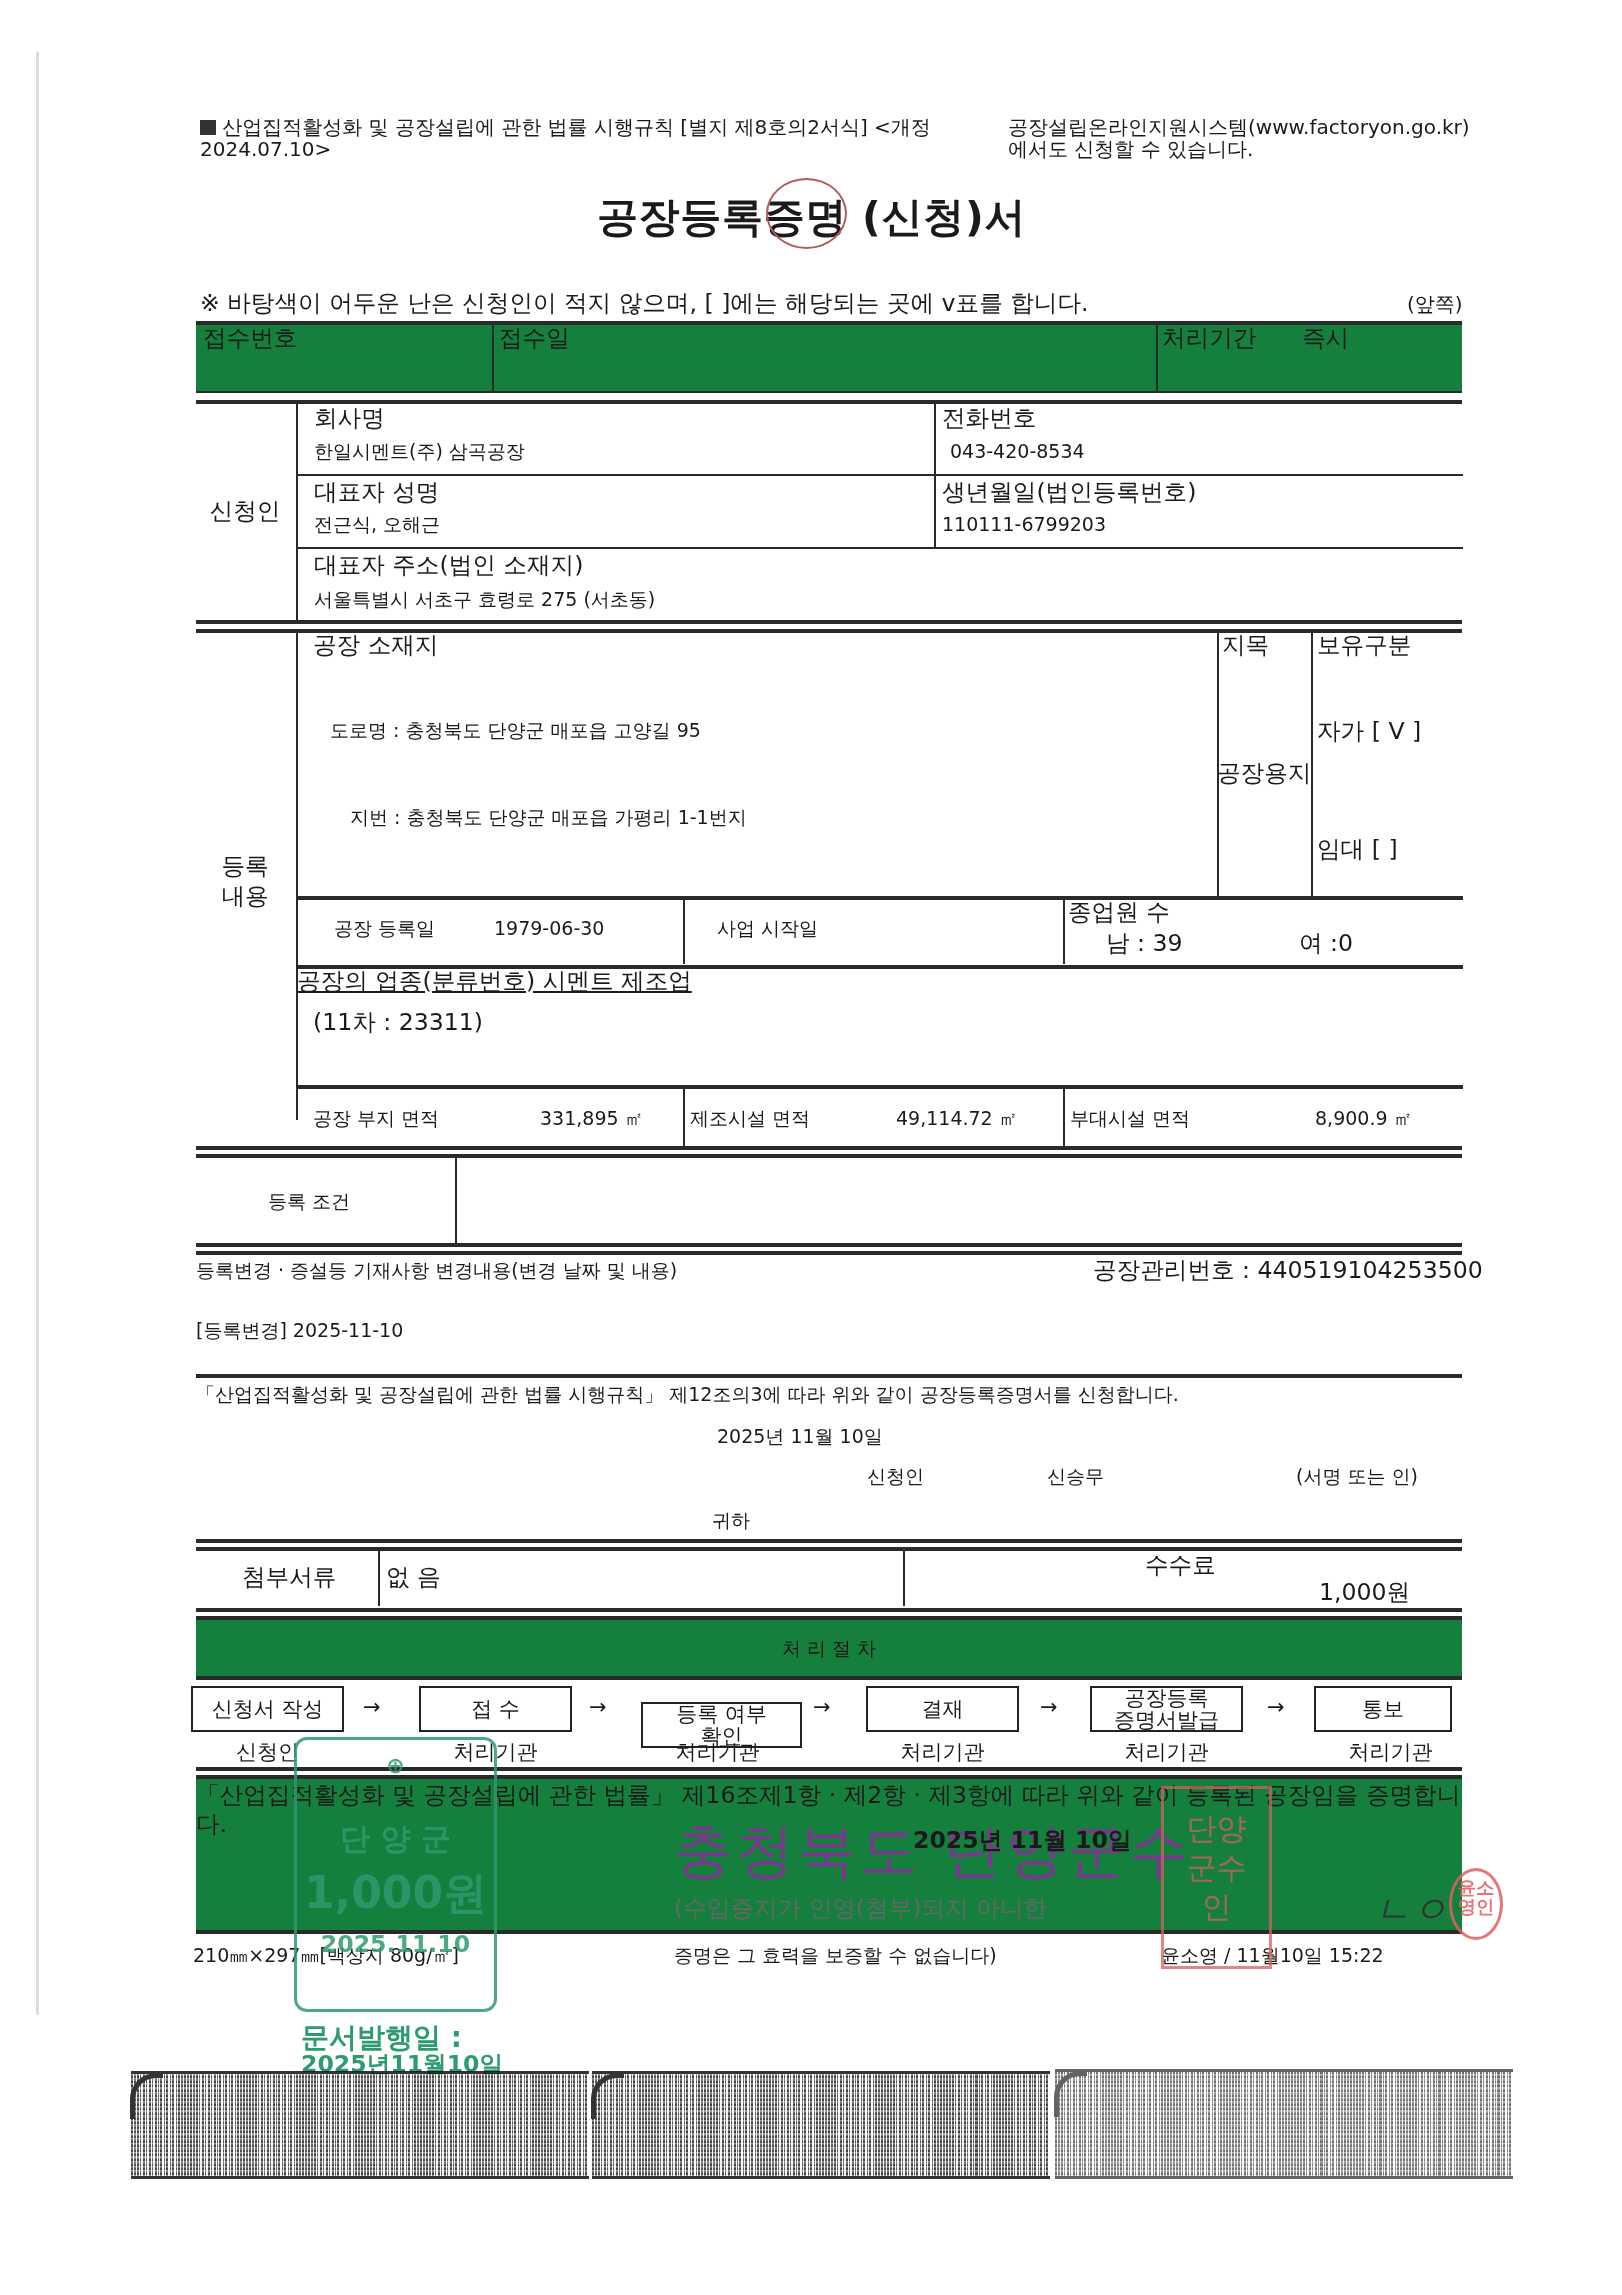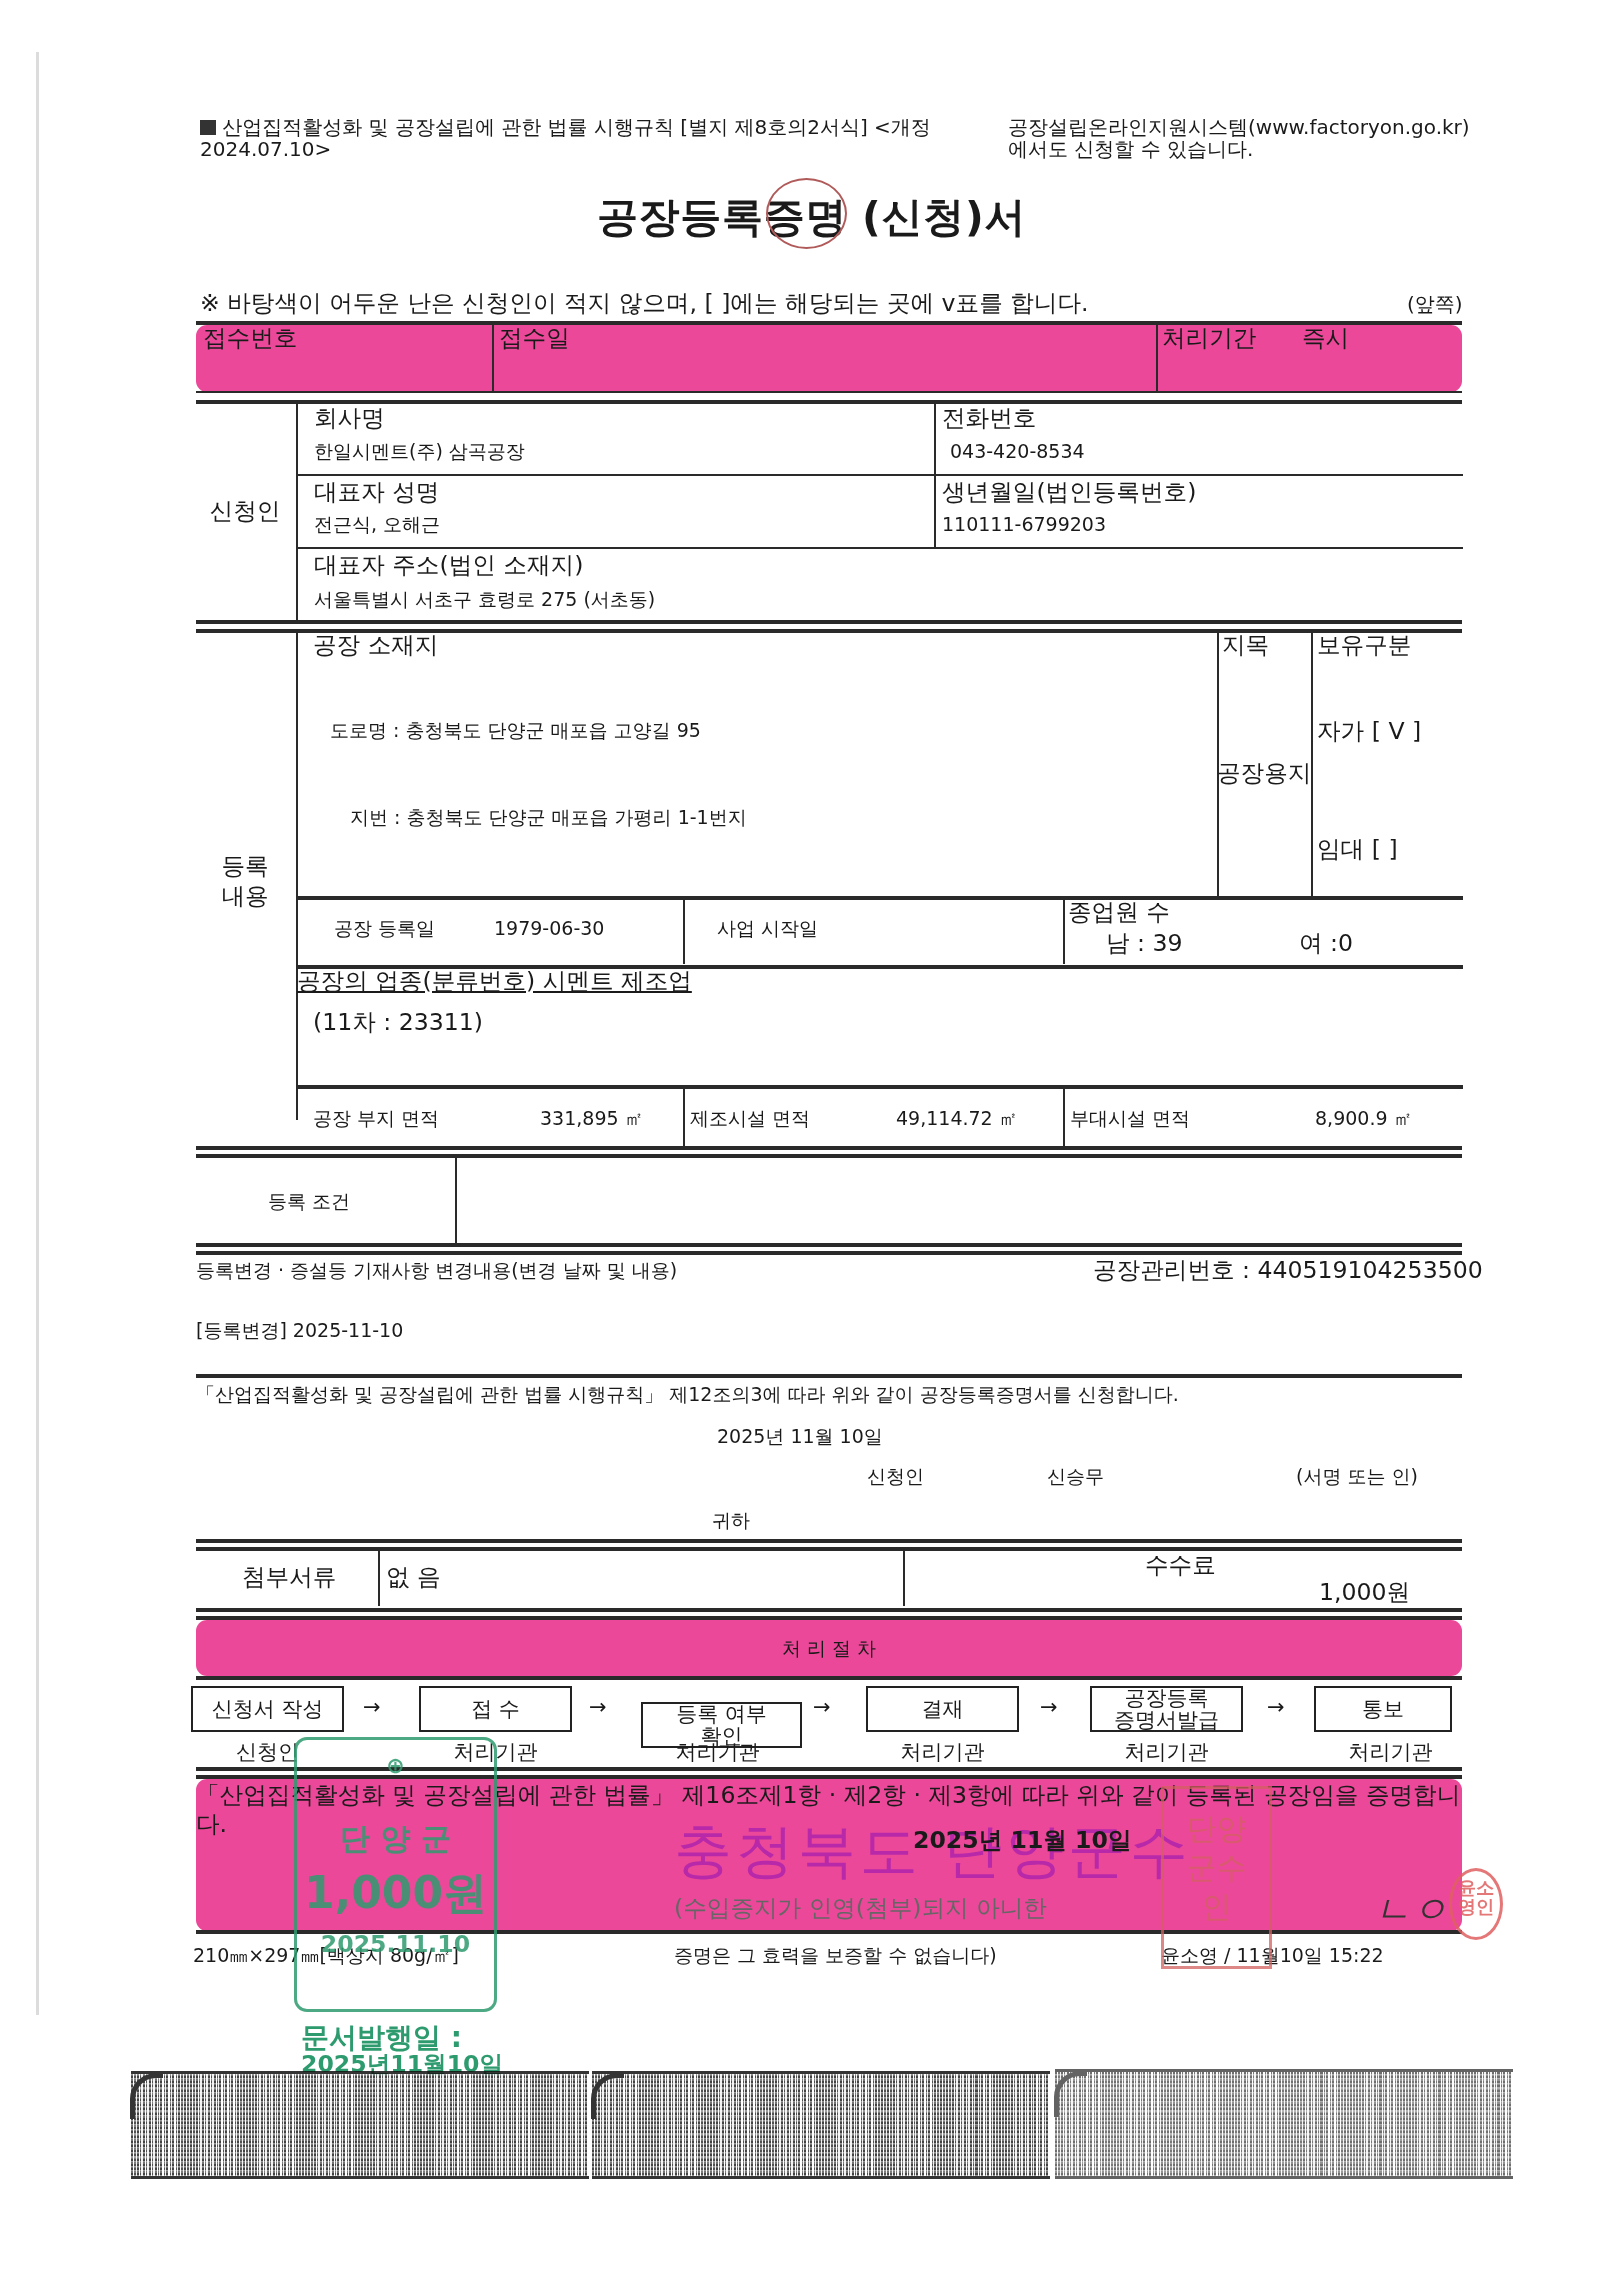--- a/index.html
+++ b/index.html
@@ -15,21 +15,21 @@
   .title { left: 0; top: 190px; width: 1623px; text-align: center; font-size: 41px; font-weight: bold; letter-spacing: 0.7px; }
   .title-wrap { position: relative; display: inline-block; }
   .title-circle { position: absolute; left: 169px; top: -11.8px; width: 81px; height: 71px; border: 2px solid #b05a5a; border-radius: 50%; }
 
   .notice { left: 200px; top: 287px; width: 1243px; font-size: 23.6px; }
   .page-side { left: 1407px; top: 291px; font-size: 20px; }
 
   .hline { height: 3.9px; background: #2a2a2a; }
   .hline-thin { height: 2px; background: #2a2a2a; }
   .vline { width: 2px; background: #2a2a2a; }
-  .blue { background: #ec4899; border-radius: 11px; }
+  .blue { background: #15803d; }
 
   .lbl { font-size: 23.6px; line-height: 29px; }
   .val { font-size: 19px; line-height: 30px; }
   .c { text-align: center; }
 
   .proc-box { border: 2.6px solid #222; background: #fff; display: flex; align-items: center; justify-content: center; text-align: center; font-size: 21px; line-height: 22px; }
   .proc-arrow { font-size: 21px; }
   .proc-who { font-size: 21px; text-align: center; }
 
   .stamp-green { left: 294px; top: 1737px; width: 203px; height: 275px; border: 3.9px solid #2e9b6f; border-radius: 13px; color: #2e9b6f; opacity: 0.85; }

